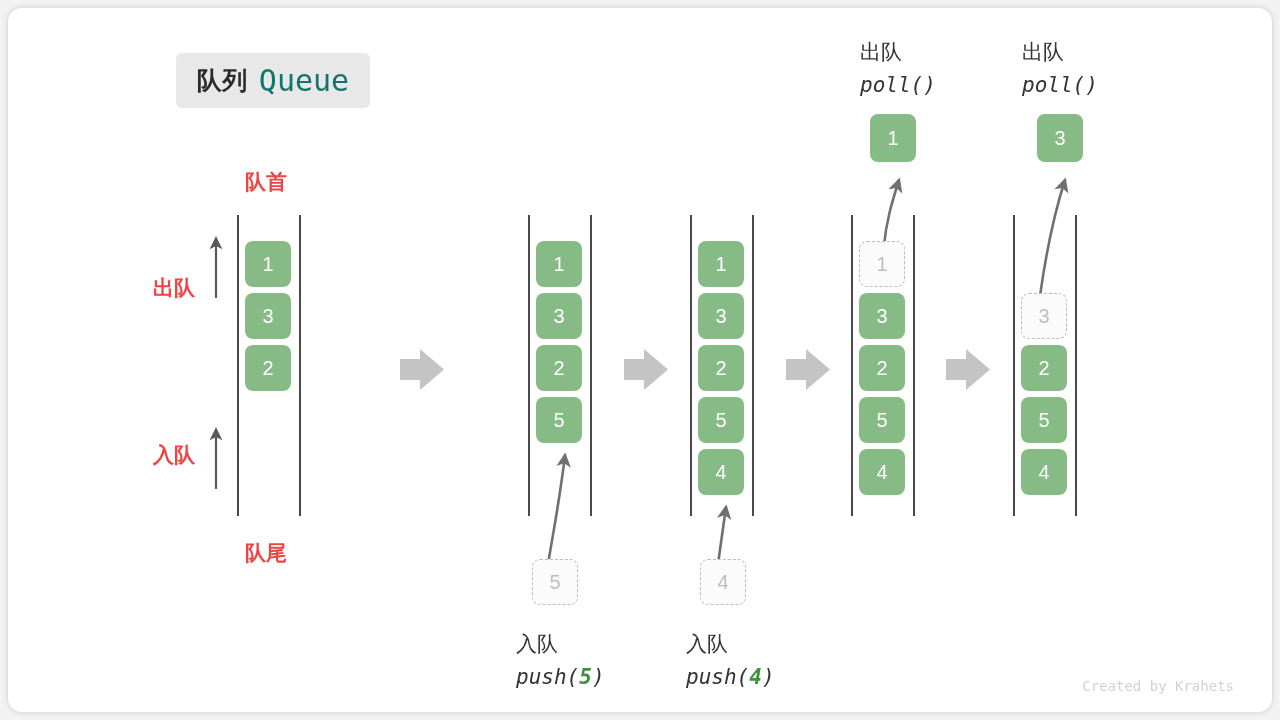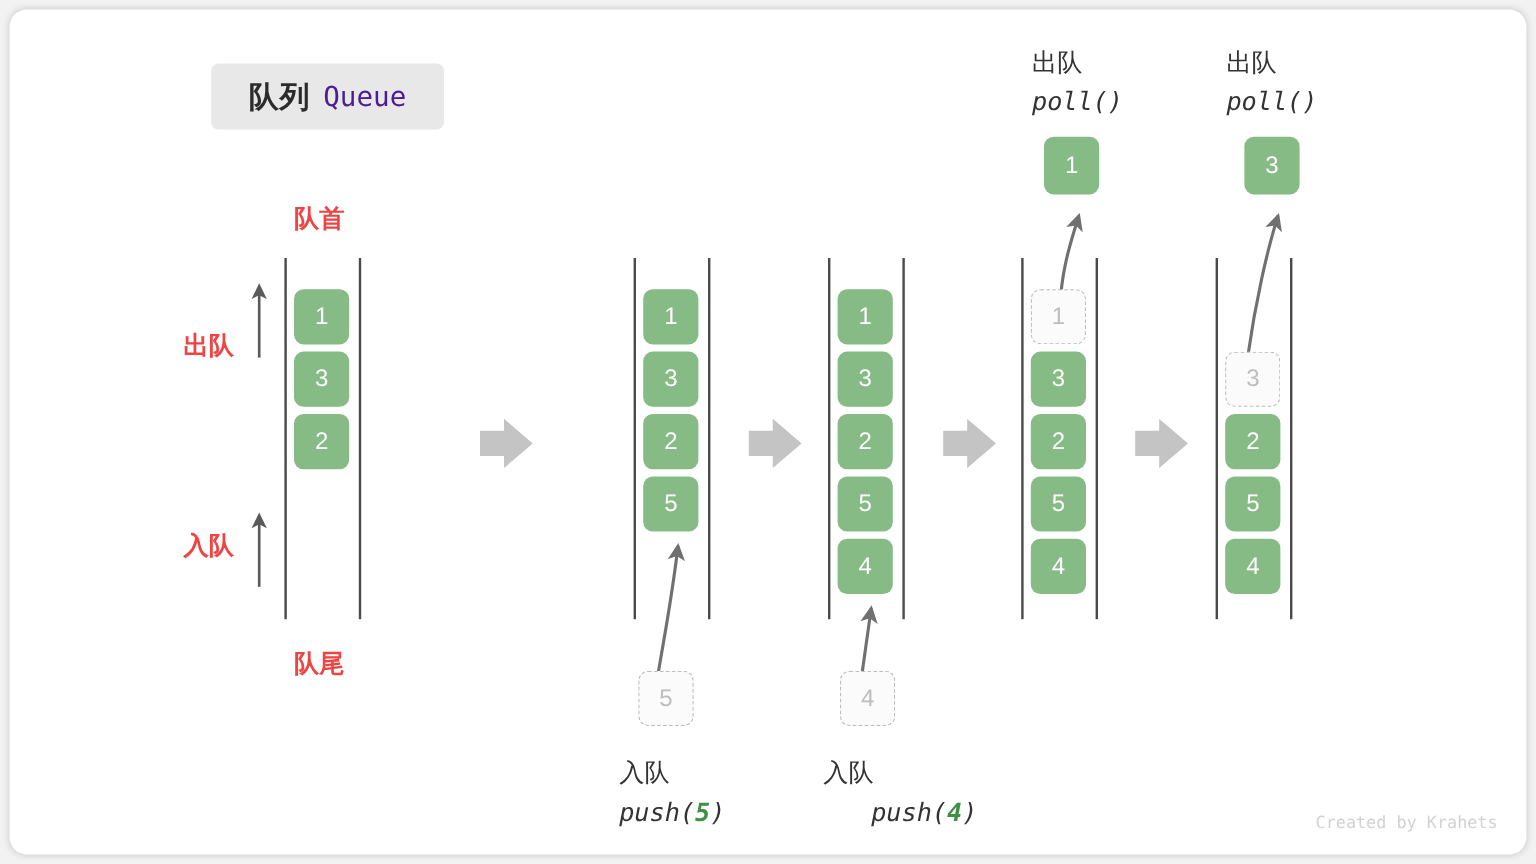--- a/index.html
+++ b/index.html
@@ -41,22 +41,22 @@
     gap: 11px;
   }
   #title-badge .cn {
     font-size: 25px;
     font-weight: bold;
     color: #2b2b2b;
     letter-spacing: 0.5px;
   }
   #title-badge .en {
     font-family: "DejaVu Sans Mono", "Liberation Mono", monospace;
-    font-size: 23px;
-    color: #4c1d95;
+    font-size: 30px;
+    color: #0f766e;
   }
 
   
   .abs { position: absolute; }
 
   .cn-bold {
     font-size: 21px;
     font-weight: bold;
     color: #ef4444;
     white-space: nowrap;
@@ -103,21 +103,21 @@
     color: #bdbdbd;
   }
   .cell.out {
     width: 46px;
     height: 48px;
   }
 
   
   #watermark {
     position: absolute;
-    right: 24px;
+    right: 38px;
     bottom: 18px;
     font-family: "DejaVu Sans Mono", "Liberation Mono", monospace;
     font-size: 14px;
     color: #d2d2d2;
     white-space: nowrap;
   }
 
   svg.overlay {
     position: absolute;
     left: 0;
@@ -204,21 +204,21 @@
     <div class="rail" style="left:682px; top:207px; height:301px;"></div>
     <div class="rail" style="left:744px; top:207px; height:301px;"></div>
     <div class="cell" style="left:690px; top:233px;">1</div>
     <div class="cell" style="left:690px; top:285px;">3</div>
     <div class="cell" style="left:690px; top:337px;">2</div>
     <div class="cell" style="left:690px; top:389px;">5</div>
     <div class="cell" style="left:690px; top:441px;">4</div>
 
     <div class="cell ghost" style="left:692px; top:551px;">4</div>
     <div class="abs op-cn" style="left:678px; top:622px;">入队</div>
-    <div class="abs op-code" style="left:678px; top:657px;margin-left:40px;">
+    <div class="abs op-code" style="left:678px; top:657px;">
       <span>push(</span><span class="num">4</span><span>)</span>
     </div>
   </div>
 
   <div>
     <div class="rail" style="left:843px; top:207px; height:301px;"></div>
     <div class="rail" style="left:905px; top:207px; height:301px;"></div>
     <div class="cell ghost" style="left:851px; top:233px;">1</div>
     <div class="cell" style="left:851px; top:285px;">3</div>
     <div class="cell" style="left:851px; top:337px;">2</div>

